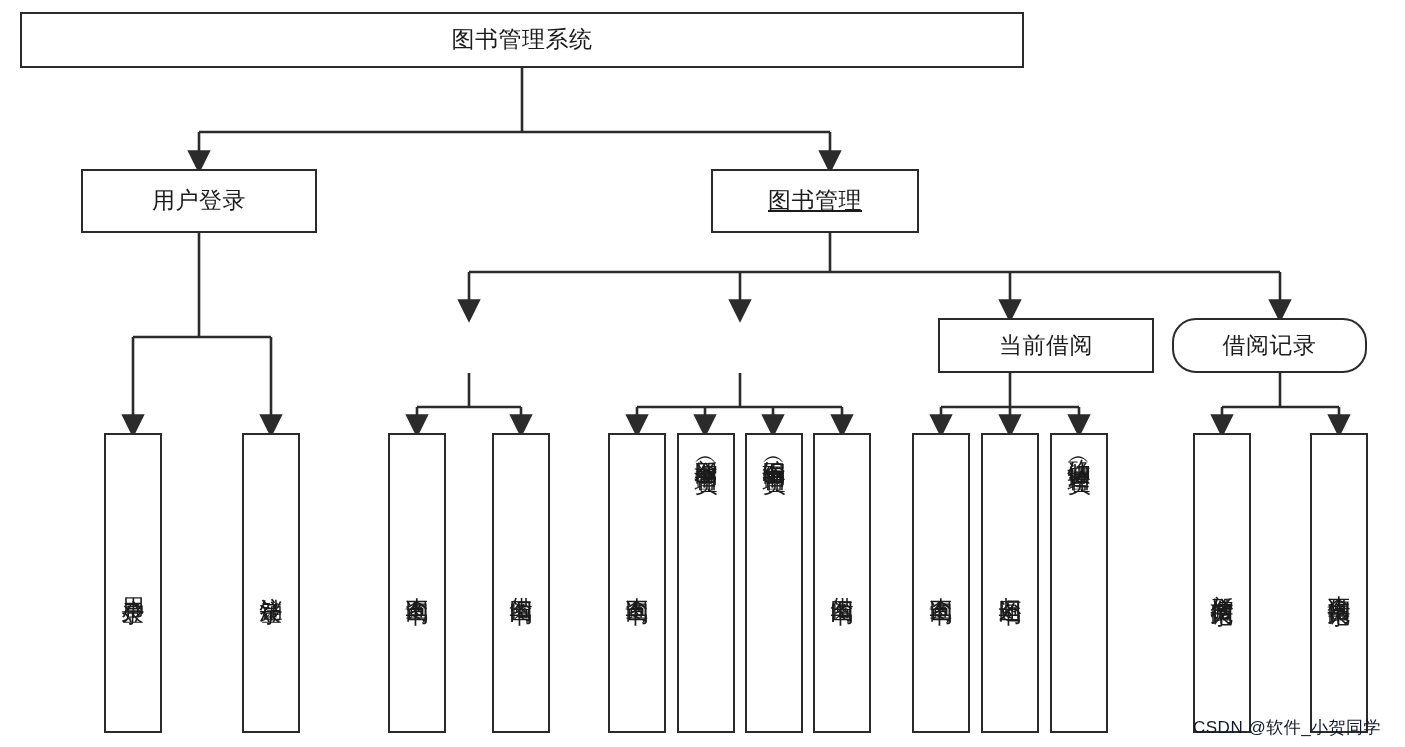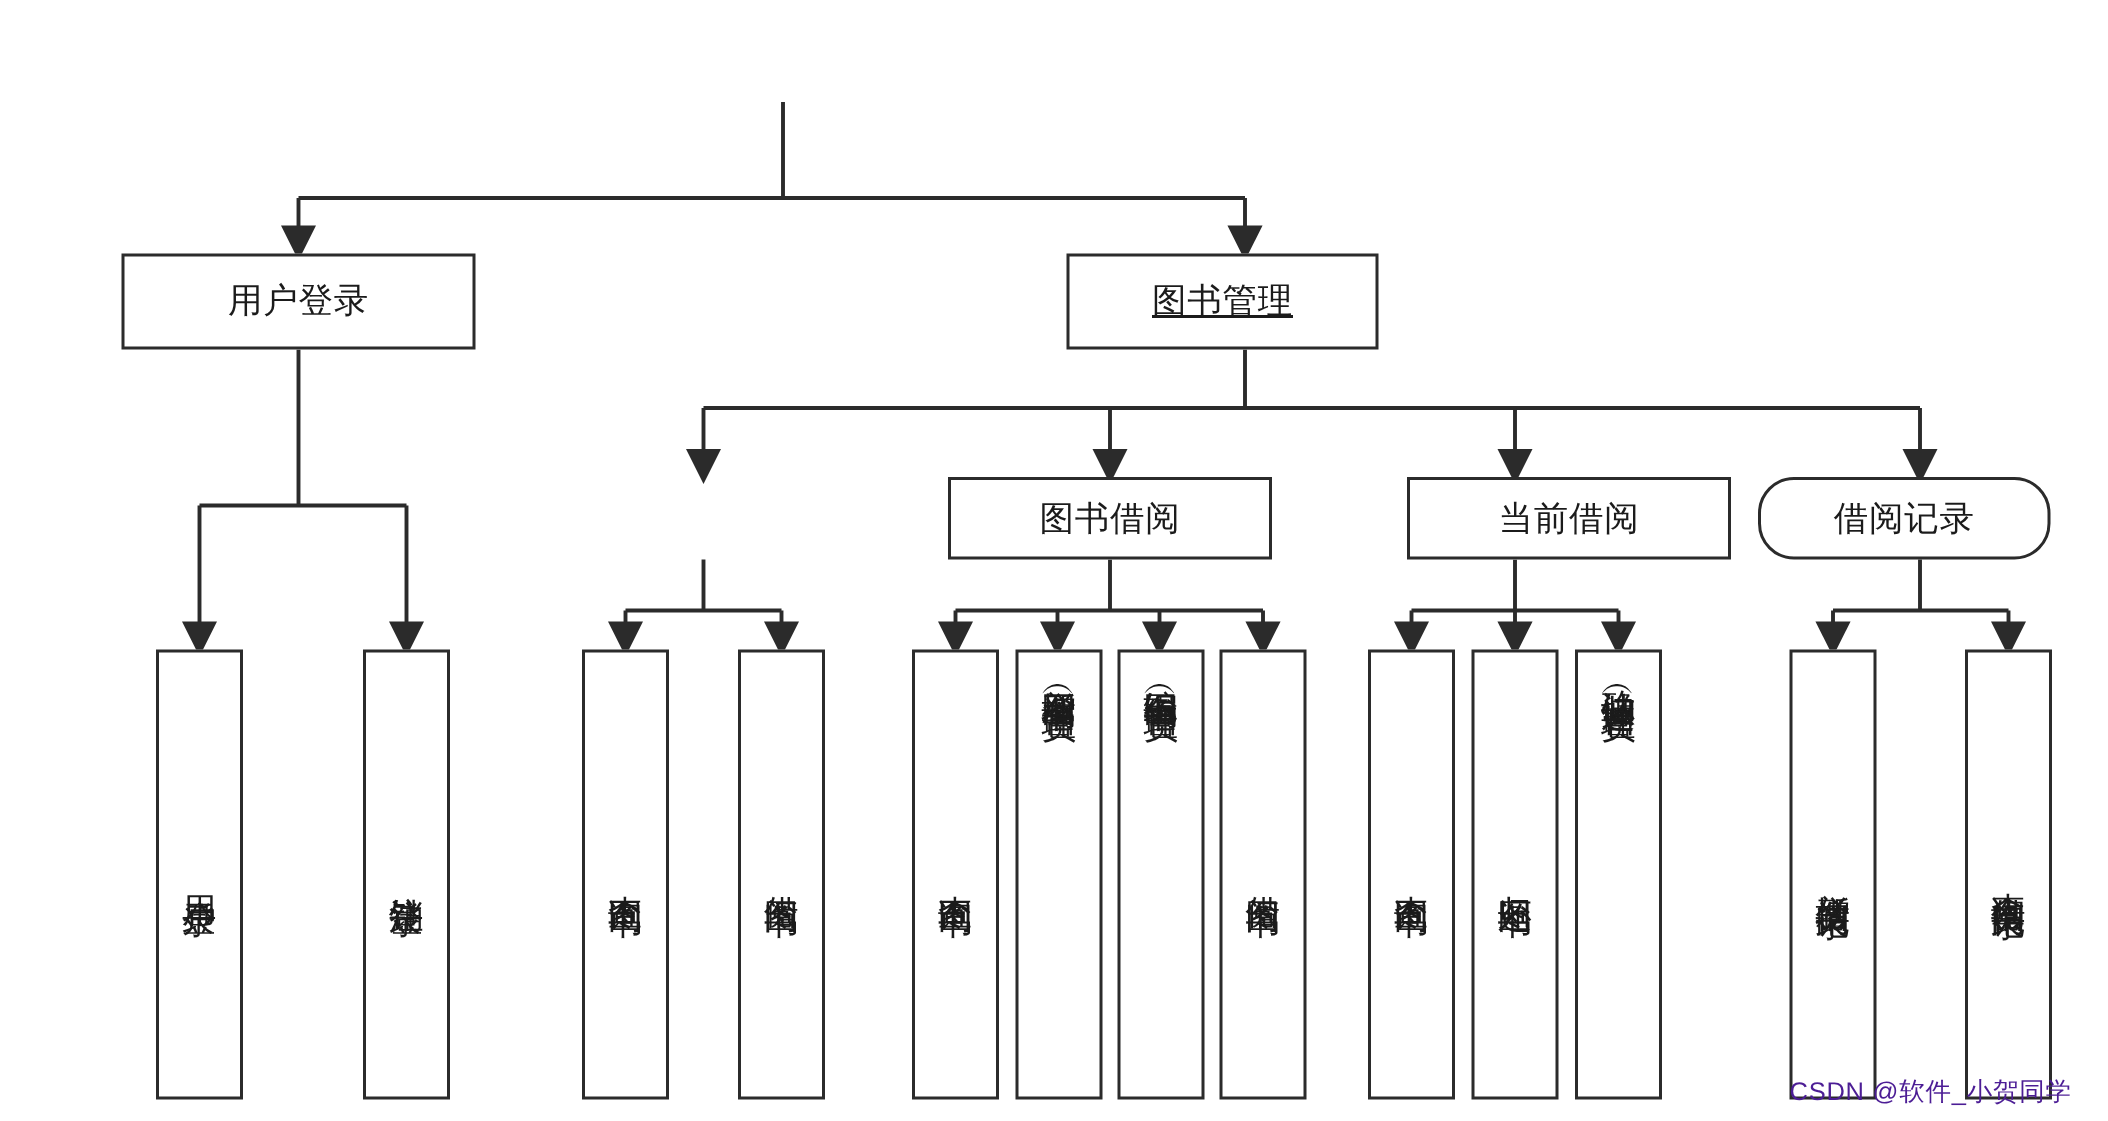--- a/index.html
+++ b/index.html
@@ -55,21 +55,21 @@
     letter-spacing: 2px;
     white-space: nowrap;
   }
   .node.vert.centered {
     align-items: center;
     padding-top: 0;
   }
   .watermark {
     position: absolute;
     font-size: 17px;
-    color: #4c1d95;
+    color: #0f172a;
     white-space: nowrap;
     letter-spacing: 0.5px;
     text-align: center;
   }
 </style>
 </head>
 <body>
 
 <div id="canvas">
 
@@ -116,31 +116,31 @@
       <path d="M 1010 407 L 1010 426" marker-end="url(#arrow)"></path>
       <path d="M 1079 407 L 1079 426" marker-end="url(#arrow)"></path>
 
       <path d="M 1280 373 L 1280 407"></path>
       <path d="M 1222 407 L 1339 407"></path>
       <path d="M 1222 407 L 1222 426" marker-end="url(#arrow)"></path>
       <path d="M 1339 407 L 1339 426" marker-end="url(#arrow)"></path>
     </g>
   </svg>
 
+  <div class="node horiz" style="left:20px; top:12px; width:1004px; height:56px;">
+    <span class="label">图书管理系统</span>
+  </div>
 
   <div class="node horiz" style="left:81px; top:169px; width:236px; height:64px;">
     <span class="label">用户登录</span>
   </div>
   <div class="node horiz" style="left:711px; top:169px; width:208px; height:64px;text-decoration:underline;">
     <span class="label">图书管理</span>
   </div>
 
-  <div class="node horiz" style="left:632px; top:318px; width:216px; height:55px;">
-    <span class="label">图书借阅</span>
-  </div>
   <div class="node horiz" style="left:902px; top:318px; width:216px; height:55px;margin-left:36px;">
     <span class="label">当前借阅</span>
   </div>
   <div class="node horiz" style="left:1172px; top:318px; width:195px; height:55px;border-radius:24px;">
     <span class="label">借阅记录</span>
   </div>
 
   <div class="node vert centered" style="left:104px; top:433px; width:58px; height:300px;">
     <span class="label">用户登录</span>
   </div>

